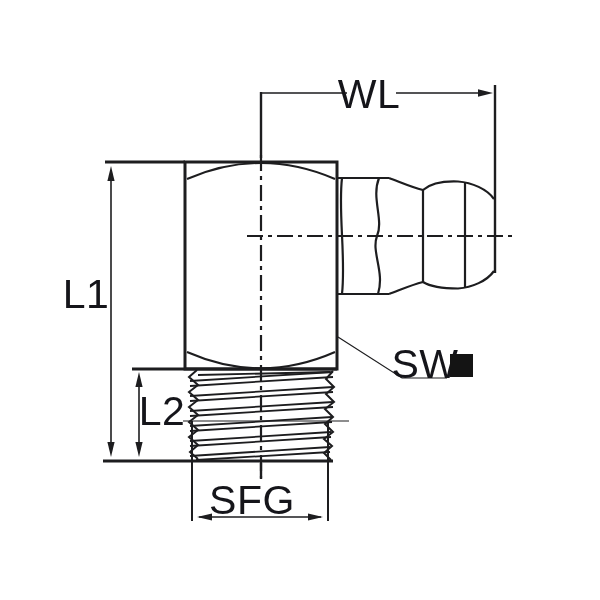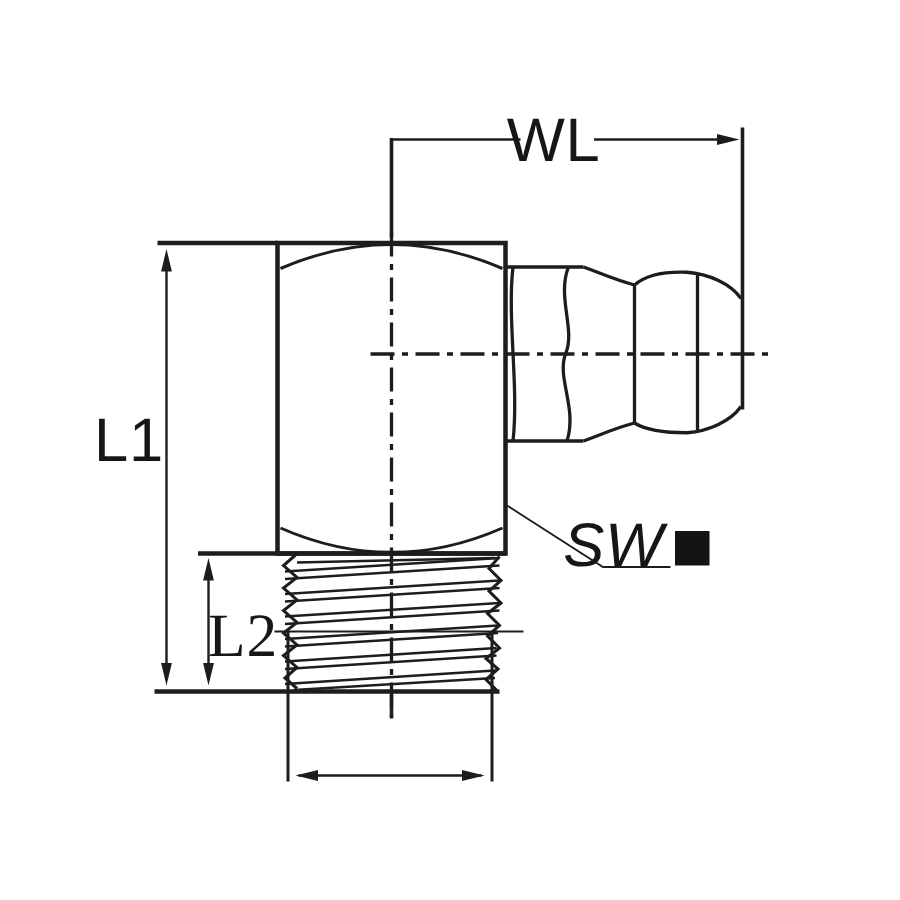--- a/index.html
+++ b/index.html
@@ -106,17 +106,18 @@
       <polygon points="197,517 212,513.4 212,520.6" stroke="none"></polygon>
       <polygon points="323,517 308,513.4 308,520.6" stroke="none"></polygon>
       <path d="M 261,463 V 479" stroke-width="2.4" fill="none"></path>
     </g>
 
     <path d="M 338,337 L 402,378 H 447" fill="none" stroke="currentColor" stroke-width="1.2"></path>
   </svg>
 
   <span class="dim-label" style="left:369px;top:94px;">WL</span>
   <span class="dim-label" style="left:86px;top:282px;margin-top:12px;">L1</span>
-  <span class="dim-label" style="left:162px;top:424px;font-family:Liberation Serif, serif;">L2</span>
-  <span class="dim-label" style="left:409px;top:364px;font-style:italic;">SW</span>
+  <span class="dim-label" style="left:162px;top:411px;">L2</span>
+  <span class="dim-label" style="left:425px;top:364px;">SW</span>
+  <span class="dim-label" style="left:252px;top:500px;">SFG</span>
 
   <div class="sw-square"></div>
 </div>
 
 </body></html>

